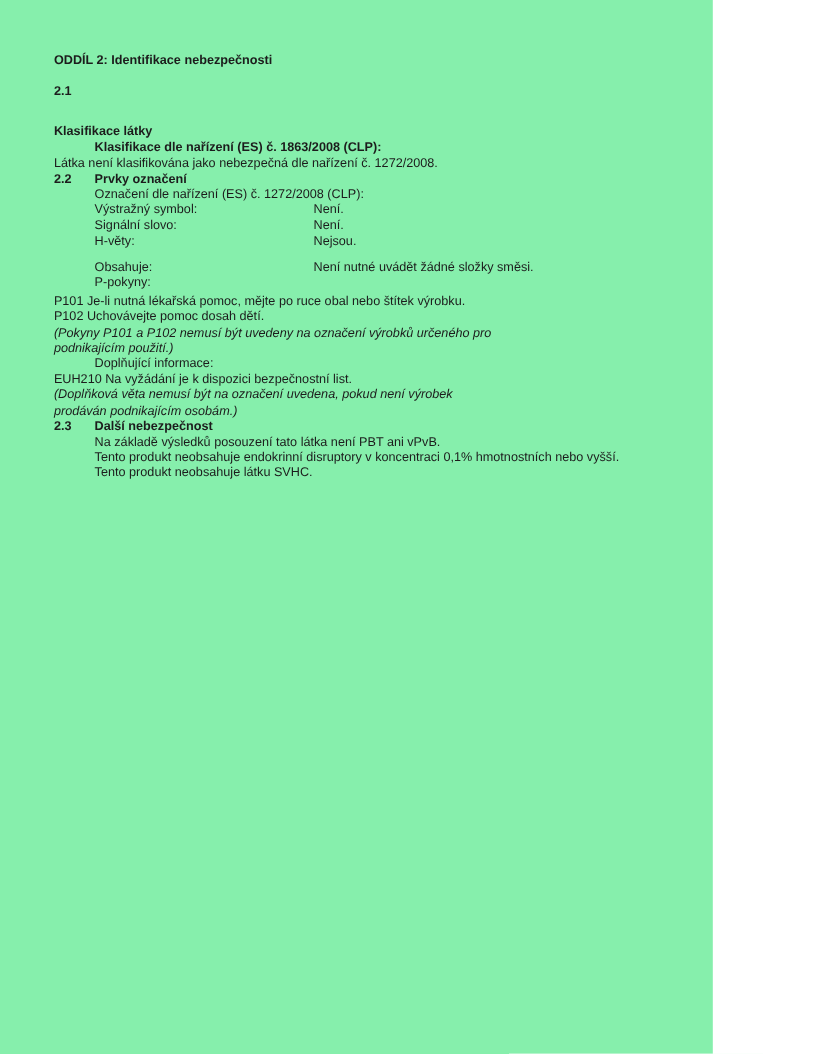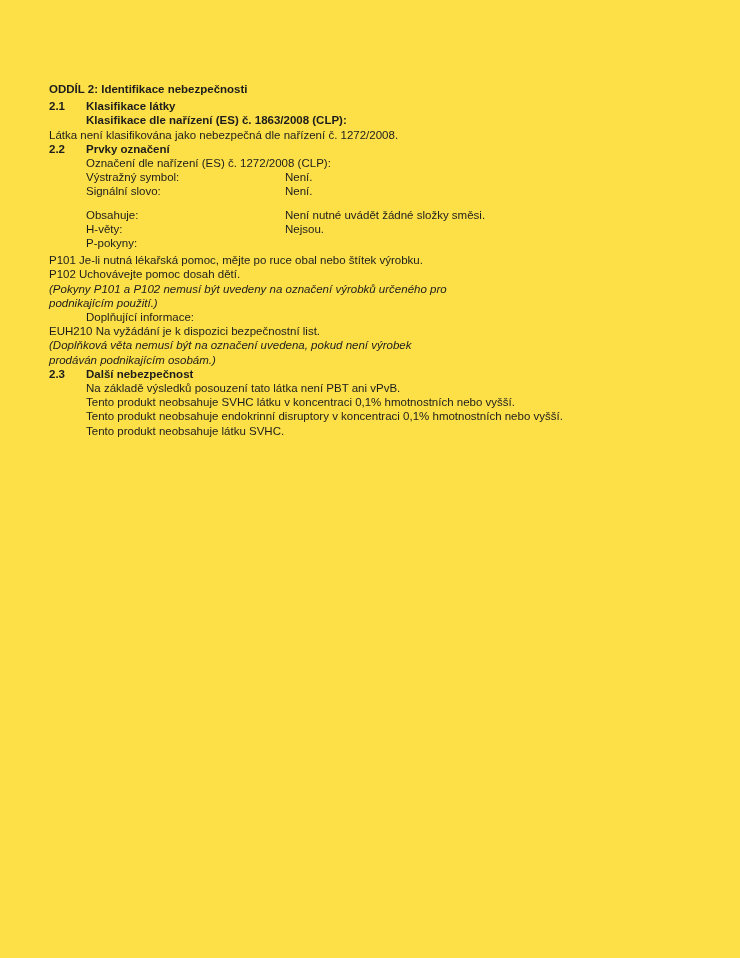--- a/index.html
+++ b/index.html
@@ -11,24 +11,24 @@
     width: 740px;
     height: 958px;
     font-family: "Liberation Sans", sans-serif;
     font-size: 11.5px;
     line-height: 14.2px;
     color: #1c1c1c;
     overflow: hidden;
   }
   .page {
     box-sizing: border-box;
-    width: 740px;
+    width: 648px;
     height: 958px;
-    padding: 82px 40px 0 49px;
-    background: #fde047;
+    padding: 48px 40px 0 49px;
+    background: #86efac;
   }
   .row { display: flex; align-items: flex-start; }
   .bold { font-weight: bold; }
   .italic { font-style: italic; }
   .num {
     flex: 0 0 37px;
     font-weight: bold;
   }
   .label {
     flex: 0 0 199px;
@@ -38,21 +38,21 @@
   }
   .value {
     max-width: 402px;
   }
   .value-indent {
     max-width: 402px;
   }
   .body-indent {
     margin-left: 37px;
   }
-  .gap-lg { margin-top: 3px; }
+  .gap-lg { margin-top: 14px; flex-direction: column; }
   .gap-md { margin-top: 9px; }
   .gap-sm { margin-top: 3px; }
 </style>
 </head>
 <body>
 
 <div class="page">
 
   <div class="row">
     <span class="bold">ODDÍL 2: Identifikace nebezpečnosti</span>
@@ -79,27 +79,27 @@
 
   <div class="row">
     <span class="label label-wide">Výstražný symbol:</span>
     <span class="value">Není.</span>
   </div>
   <div class="row">
     <span class="label label-wide">Signální slovo:</span>
     <span class="value">Není.</span>
   </div>
 
+  <div class="row">
+    <span class="label label-wide">H-věty:</span>
+    <span class="value">Nejsou.</span>
+  </div>
   <div class="row gap-md">
     <span class="label label-wide">Obsahuje:</span>
     <span class="value">Není nutné uvádět žádné složky směsi.</span>
-  </div>
-  <div class="row">
-    <span class="label label-wide">H-věty:</span>
-    <span class="value">Nejsou.</span>
   </div>
   <div class="row">
     <span class="label label-wide">P-pokyny:</span>
     <span class="value"></span>
   </div>
 
   <div class="row gap-sm">
     <span class="value-indent">P101 Je-li nutná lékařská pomoc, mějte po ruce obal nebo štítek výrobku.</span>
   </div>
   <div class="row">
@@ -120,22 +120,19 @@
   </div>
 
   <div class="row">
     <span class="num">2.3</span>
     <span class="bold">Další nebezpečnost</span>
   </div>
   <div class="row">
     <span class="body-indent">Na základě výsledků posouzení tato látka není PBT ani vPvB.</span>
   </div>
   <div class="row">
-    <span class="body-indent">Tento produkt neobsahuje SVHC látku v koncentraci 0,1% hmotnostních nebo vyšší.</span>
-  </div>
-  <div class="row">
     <span class="body-indent">Tento produkt neobsahuje endokrinní disruptory v koncentraci 0,1% hmotnostních nebo vyšší.</span>
   </div>
   <div class="row">
     <span class="body-indent">Tento produkt neobsahuje látku SVHC.</span>
   </div>
 
 </div>
 
 </body></html>

